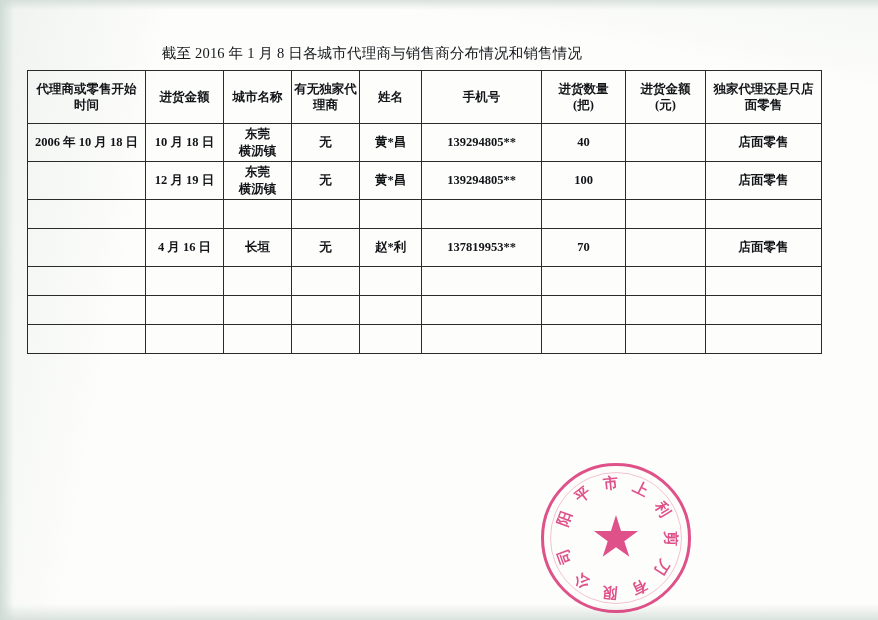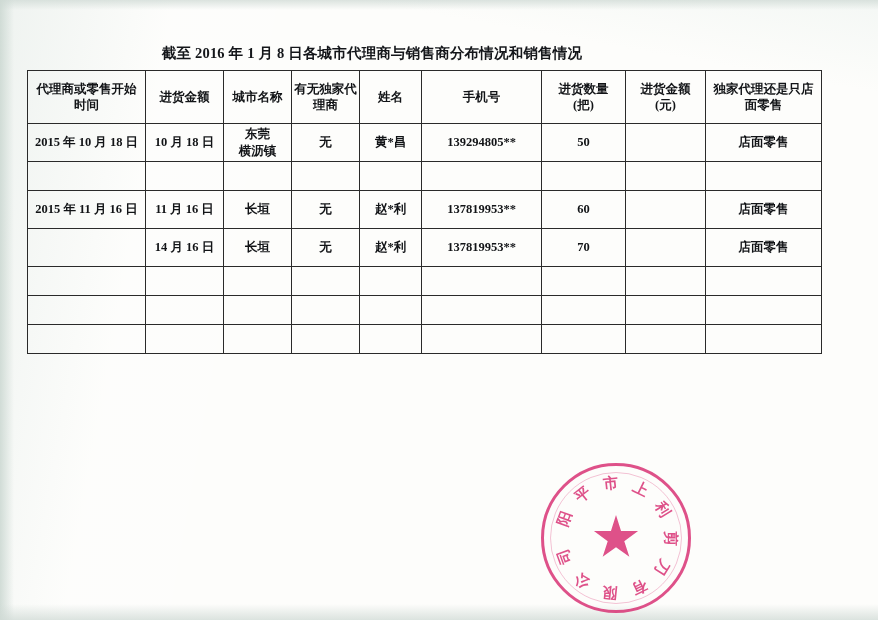--- a/index.html
+++ b/index.html
@@ -23,21 +23,21 @@
       linear-gradient(190deg, rgba(240,245,242,0.7) 0%, rgba(255,255,255,0) 12%),
       #fdfdfb;
   }
   .doc-title {
     position: absolute;
     top: 44px;
     left: 0;
     width: 744px;
     text-align: center;
     font-size: 14.5px;
-    font-weight: bold;
+    font-weight: normal;
     color: #14161a;
     letter-spacing: 0.2px;
   }
   table.main {
     position: absolute;
     top: 70px;
     left: 27px;
     width: 710px;
     border-collapse: collapse;
     table-layout: fixed;
@@ -194,58 +194,61 @@
           <span class="two-line">(元)</span>
         </th>
         <th>
           <span class="two-line">独家代理还是只店</span>
           <span class="two-line">面零售</span>
         </th>
       </tr>
     </thead>
     <tbody id="table-body">
         <tr>
-          <td class="data">2015 年 10 月 18 日</td>
+          <td class="data">2006 年 10 月 18 日</td>
           <td class="data">10 月 18 日</td>
           <td class="data">
             <span class="two-line">东莞</span>
             <span class="two-line">横沥镇</span>
           </td>
           <td class="data">无</td>
           <td class="data">黄*昌</td>
           <td class="data">139294805**</td>
-          <td class="data">50</td>
+          <td class="data">40</td>
           <td class="data"></td>
           <td class="data">店面零售</td>
         </tr>
         <tr>
-          <td class="blank"></td>
-          <td class="blank"></td>
-          <td class="blank"></td>
-          <td class="blank"></td>
-          <td class="blank"></td>
-          <td class="blank"></td>
-          <td class="blank"></td>
-          <td class="blank"></td>
-          <td class="blank"></td>
-        </tr>
-        <tr>
-          <td class="data">2015 年 11 月 16 日</td>
-          <td class="data">11 月 16 日</td>
-          <td class="data">长垣</td>
+          <td class="data"></td>
+          <td class="data">12 月 19 日</td>
+          <td class="data">
+            <span class="two-line">东莞</span>
+            <span class="two-line">横沥镇</span>
+          </td>
           <td class="data">无</td>
-          <td class="data">赵*利</td>
-          <td class="data">137819953**</td>
-          <td class="data">60</td>
+          <td class="data">黄*昌</td>
+          <td class="data">139294805**</td>
+          <td class="data">100</td>
           <td class="data"></td>
           <td class="data">店面零售</td>
         </tr>
         <tr>
-          <td class="data"></td>
-          <td class="data">14 月 16 日</td>
+          <td class="blank"></td>
+          <td class="blank"></td>
+          <td class="blank"></td>
+          <td class="blank"></td>
+          <td class="blank"></td>
+          <td class="blank"></td>
+          <td class="blank"></td>
+          <td class="blank"></td>
+          <td class="blank"></td>
+        </tr>
+        <tr>
+          <td class="data"></td>
+          <td class="data">4 月 16 日</td>
           <td class="data">长垣</td>
           <td class="data">无</td>
           <td class="data">赵*利</td>
           <td class="data">137819953**</td>
           <td class="data">70</td>
           <td class="data"></td>
           <td class="data">店面零售</td>
         </tr>
         <tr>
           <td class="blank"></td>

